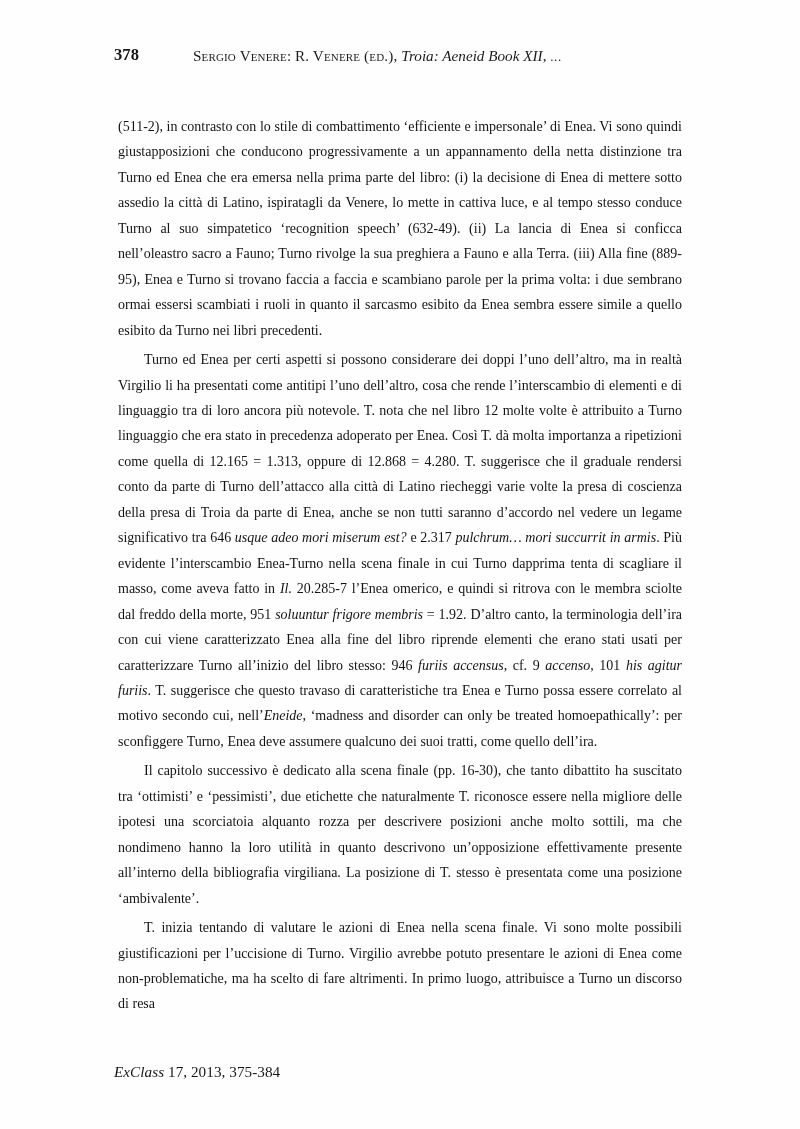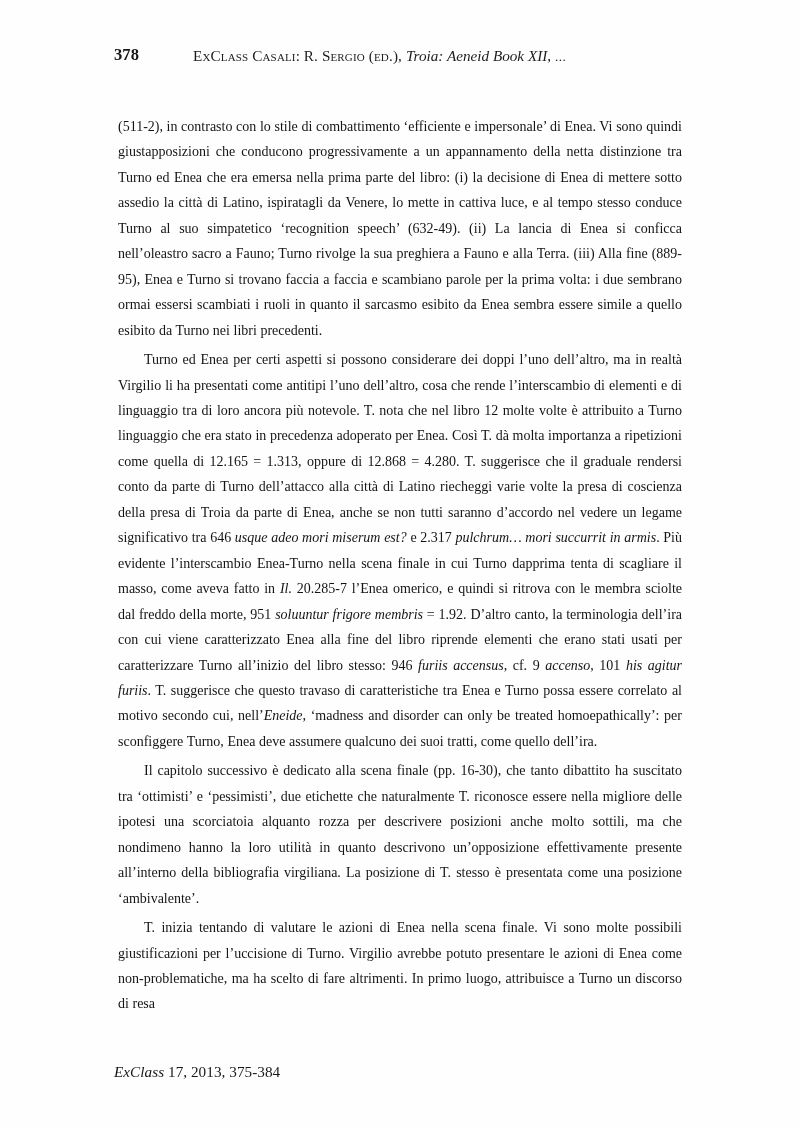--- a/index.html
+++ b/index.html
@@ -105,21 +105,21 @@
   }
 </style>
 </head>
 <body>
 
 <div class="page">
 
   <div class="running-head">
     <div class="folio">378</div>
     <div class="head-title">
-      <span class="smallcaps">ExClass Casali</span><span>: </span><span class="smallcaps">R. Sergio (ed.), </span><span class="it">Troia: Aeneid Book XII</span><span>,</span>&nbsp;<span class="head-ellipsis">...</span>
+      <span class="smallcaps">Sergio Venere</span><span>: </span><span class="smallcaps">R. Venere (ed.), </span><span class="it">Troia: Aeneid Book XII</span><span>,</span>&nbsp;<span class="head-ellipsis">...</span>
     </div>
   </div>
 
   <div class="textblock">
     <div id="paragraphs">
         <p class="para"><span>(511-2), in contrasto con lo stile di combattimento ‘efficiente e impersonale’ di Enea. Vi sono quindi giustapposizioni che conducono progressivamente a un appannamento della netta distinzione tra Turno ed Enea che era emersa nella prima parte del libro: (i) la decisione di Enea di mettere sotto assedio la città di Latino, ispiratagli da Venere, lo mette in cattiva luce, e al tempo stesso conduce Turno al suo simpatetico ‘recognition speech’ (632-49). (ii) La lancia di Enea si conficca nell’oleastro sacro a Fauno; Turno rivolge la sua preghiera a Fauno e alla Terra. (iii) Alla fine (889-95), Enea e Turno si trovano faccia a faccia e scambiano parole per la prima volta: i due sembrano ormai essersi scambiati i ruoli in quanto il sarcasmo esibito da Enea sembra essere simile a quello esibito da Turno nei libri precedenti.</span></p>
         <p class="para indent"><span>Turno ed Enea per certi aspetti si possono considerare dei doppi l’uno dell’altro, ma in realtà Virgilio li ha presentati come antitipi l’uno dell’altro, cosa che rende l’interscambio di elementi e di linguaggio tra di loro ancora più notevole. T. nota che nel libro 12 molte volte è attribuito a Turno linguaggio che era stato in precedenza adoperato per Enea. Così T. dà molta importanza a ripetizioni come quella di 12.165 = 1.313, oppure di 12.868 = 4.280. T. suggerisce che il graduale rendersi conto da parte di Turno dell’attacco alla città di Latino riecheggi varie volte la presa di coscienza della presa di Troia da parte di Enea, anche se non tutti saranno d’accordo nel vedere un legame significativo tra 646 </span><span class="it">usque adeo mori miserum est?</span><span> e 2.317 </span><span class="it">pulchrum… mori succurrit in armis</span><span>. Più evidente l’interscambio Enea-Turno nella scena finale in cui Turno dapprima tenta di scagliare il masso, come aveva fatto in </span><span class="it">Il.</span><span> 20.285-7 l’Enea omerico, e quindi si ritrova con le membra sciolte dal freddo della morte, 951 </span><span class="it">soluuntur frigore membris</span><span> = 1.92. D’altro canto, la terminologia dell’ira con cui viene caratterizzato Enea alla fine del libro riprende elementi che erano stati usati per caratterizzare Turno all’inizio del libro stesso: 946 </span><span class="it">furiis accensus</span><span>, cf. 9 </span><span class="it">accenso</span><span>, 101 </span><span class="it">his agitur furiis</span><span>. T. suggerisce che questo travaso di caratteristiche tra Enea e Turno possa essere correlato al motivo secondo cui, nell’</span><span class="it">Eneide</span><span>, ‘madness and disorder can only be treated homoepathically’: per sconfiggere Turno, Enea deve assumere qualcuno dei suoi tratti, come quello dell’ira.</span></p>
         <p class="para indent"><span>Il capitolo successivo è dedicato alla scena finale (pp. 16-30), che tanto dibattito ha suscitato tra ‘ottimisti’ e ‘pessimisti’, due etichette che naturalmente T. riconosce essere nella migliore delle ipotesi una scorciatoia alquanto rozza per descrivere posizioni anche molto sottili, ma che nondimeno hanno la loro utilità in quanto descrivono un’opposizione effettivamente presente all’interno della bibliografia virgiliana. La posizione di T. stesso è presentata come una posizione ‘ambivalente’.</span></p>
         <p class="para indent"><span>T. inizia tentando di valutare le azioni di Enea nella scena finale. Vi sono molte possibili giustificazioni per l’uccisione di Turno. Virgilio avrebbe potuto presentare le azioni di Enea come non-problematiche, ma ha scelto di fare altrimenti. In primo luogo, attribuisce a Turno un discorso di resa</span></p>
       </div>

